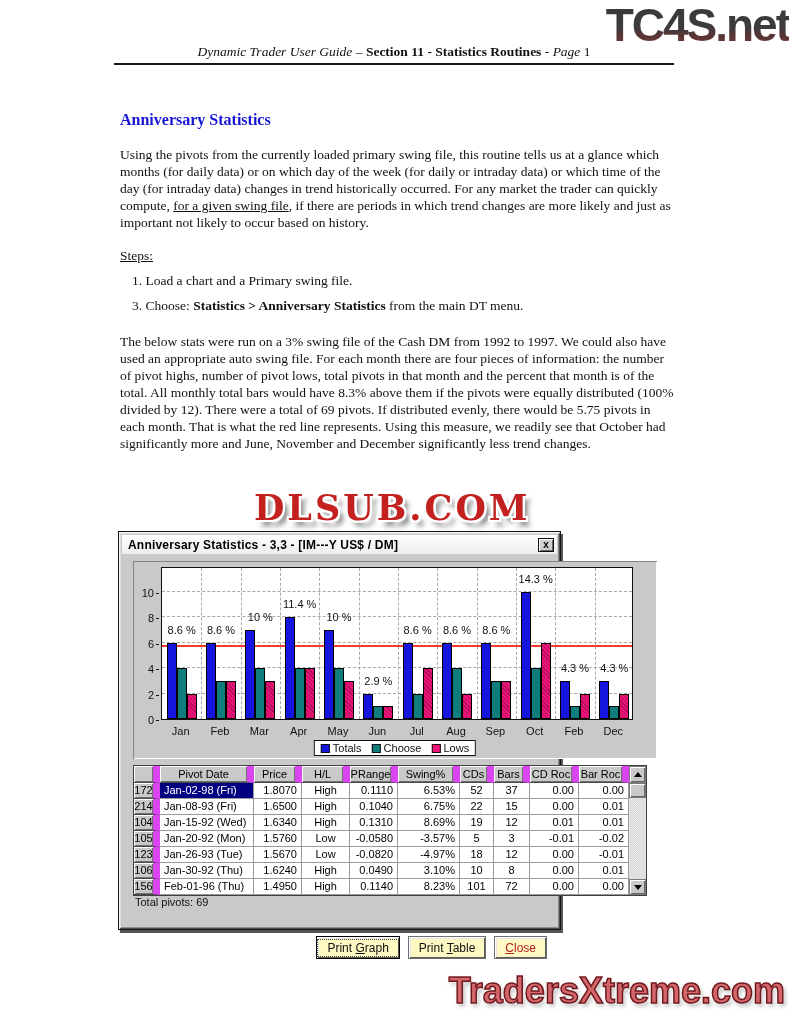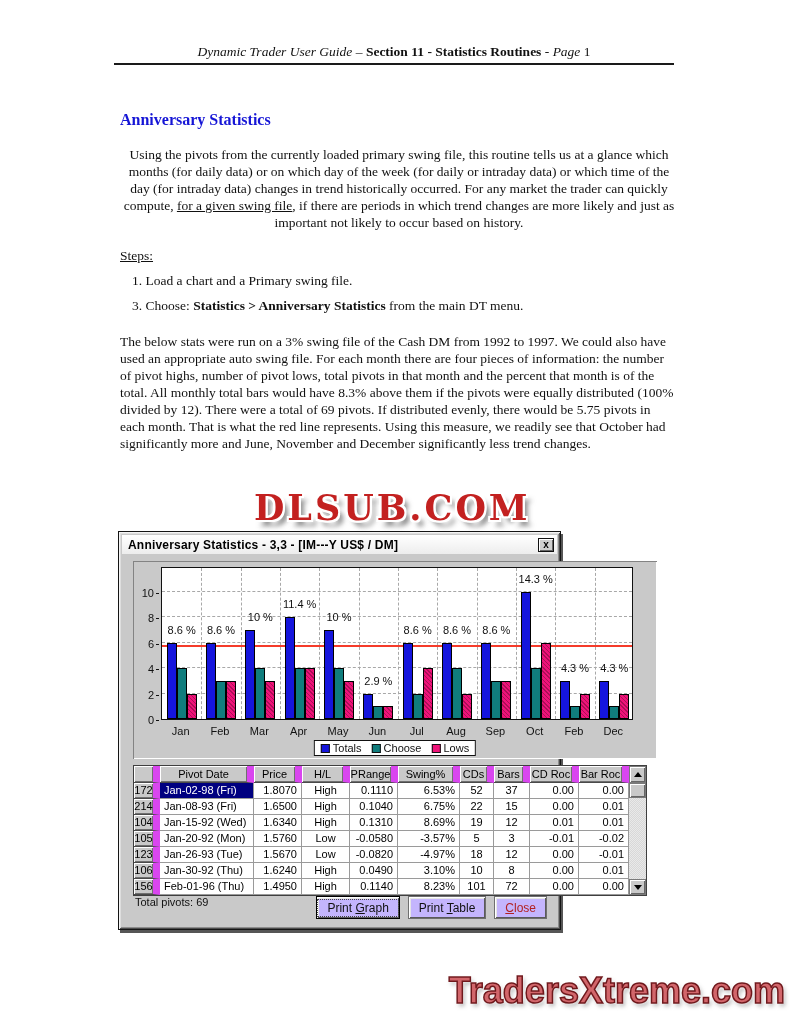--- a/index.html
+++ b/index.html
@@ -27,21 +27,21 @@
   .doc-header { position:absolute; left:114px; top:44px; width:560px; text-align:center;
                 font-size:13.5px; color:#111; padding-bottom:3px; border-bottom:2px solid #1a1a1a; }
   .doc-header .it { font-style:italic; }
   .doc-header .bd { font-weight:bold; }
 
   
   .article { position:absolute; left:120px; top:106px; width:558px; font-size:13.5px;
              line-height:17px; color:#111; }
   .article h1 { font-size:16px; line-height:18px; color:#1515d6; font-weight:bold;
                 font-family:"Liberation Serif",serif; margin-top:5px; }
-  .article p.p1 { margin-top:17px;text-align:center; }
+  .article p.p1 { margin-top:17px; }
   .article .steps-label { margin-top:16px; text-decoration:underline; }
   .article .step { margin-top:8px; padding-left:30px; text-indent:-18px; }
   .article .red { color:#dd1a1a; font-weight:bold; }
   .article .bold { font-weight:bold; }
   .article .u { text-decoration:underline; }
   .article p.p2 { margin-top:19px; }
 
   
   .dialog { position:absolute; left:118px; top:531px; width:443px; height:399px;
             background:#c9c9c9; border:1px solid #141414; z-index:4;
@@ -112,36 +112,37 @@
   .tri-up { width:0; height:0; border-left:4px solid transparent; border-right:4px solid transparent;
             border-bottom:5px solid #000; }
   .tri-down { width:0; height:0; border-left:4px solid transparent; border-right:4px solid transparent;
               border-top:5px solid #000; }
 
   
   .bottom-bar { position:absolute; left:16px; right:13px; bottom:9px; height:24px;
                 display:flex; align-items:flex-start; }
   .total { font-size:11px; color:#111; }
   .spacer { flex:1; }
-  .btn { height:23px; background:#c4b5fd; border:1px solid #6f6f6f;
+  .btn { height:23px; background:#fef9c3; border:1px solid #6f6f6f;
          box-shadow: inset 1px 1px 0 #fff, inset -1px -1px 0 #5a5a5a, inset 2px 2px 0 #e6e6e6;
          display:flex; align-items:center; justify-content:center;
          font-family:"Liberation Sans",sans-serif; font-size:12px; color:#111;
-         margin-left:8px; cursor:default; }
+         margin-left:8px; cursor:default;margin-top:40px; }
   .btn .focus-rect { border:1px dotted transparent; padding:1px 9px; white-space:nowrap; }
   .btn.default { border:1px solid #000; }
   .btn.default .focus-rect { border-color:#444; }
   .btn.close-btn .focus-rect { color:#b22222; }
   .btn u { text-underline-offset:1px; }
 </style>
 </head>
 <body>
 
 <div class="page">
 
+  <div class="tc4s">TC4S.net</div>
 
   <div class="doc-header">
     <span class="it">Dynamic Trader User Guide</span><span class="it"> – </span><span class="bd">Section 11 - Statistics Routines</span><span> -  </span><span class="it">Page</span><span> 1</span>
   </div>
 
   <div class="article">
     <h1>Anniversary Statistics</h1>
     <p class="p1"><span>Using the pivots from the currently loaded primary swing file, this routine tells us at a glance which months (for daily data) or on which day of the week (for daily or intraday data) or which time of the day (for intraday data) changes in trend historically occurred.  For any market the trader can quickly compute, </span><span class="u">for a given swing file</span><span>, if there are periods in which trend changes are more likely and just as important not likely to occur based on history.</span></p>
     <div class="steps-label">Steps:</div>
     <div class="step"><span>1.</span><span> Load a chart and a Primary swing file.</span></div>

